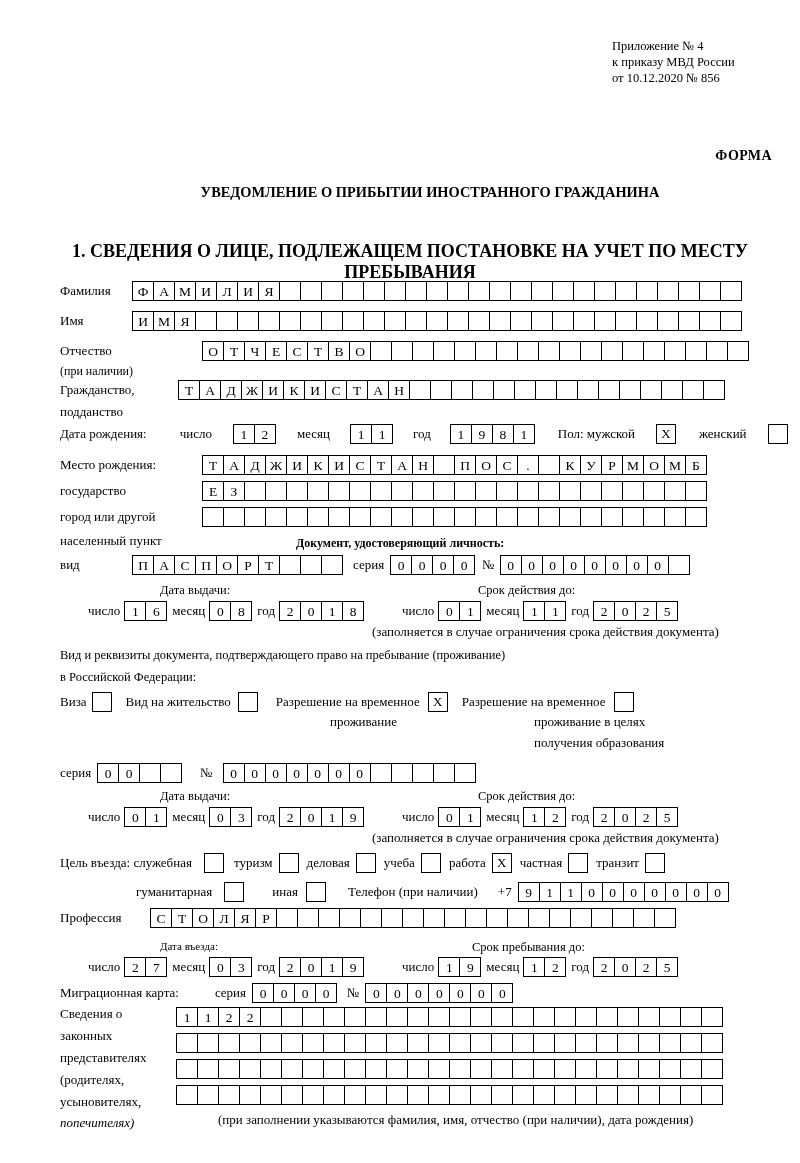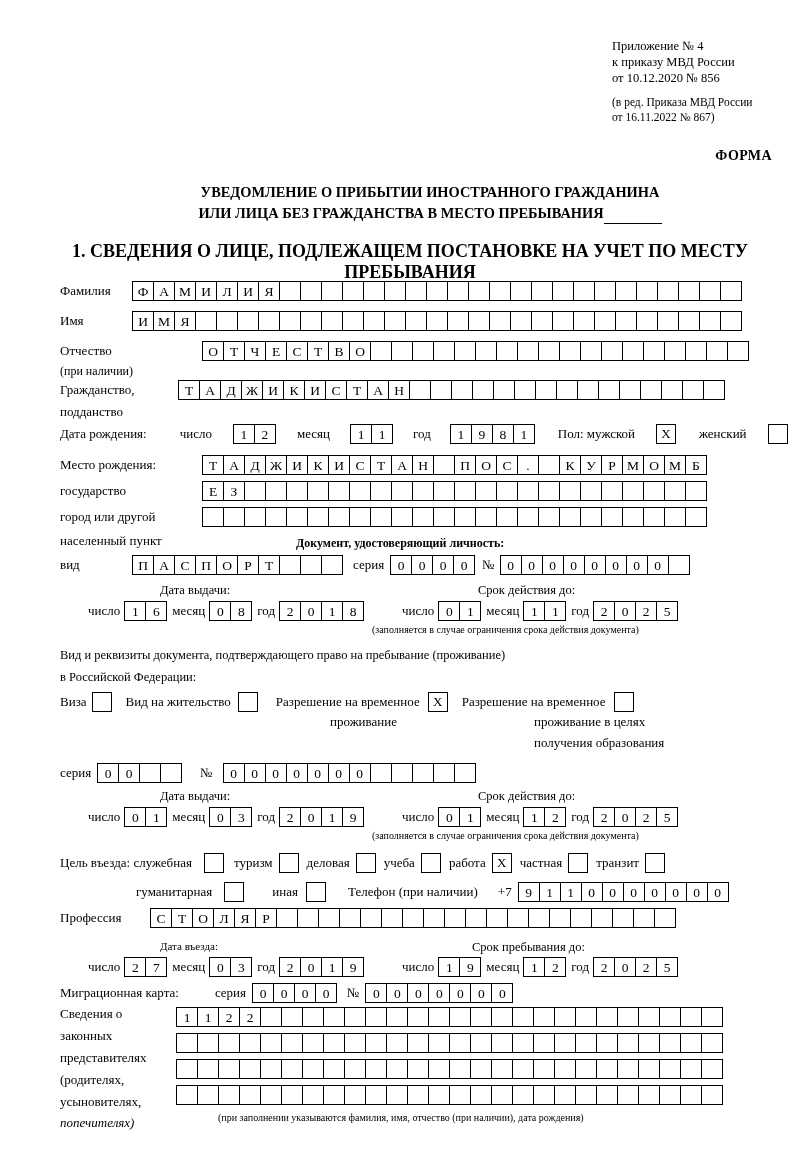--- a/index.html
+++ b/index.html
@@ -94,42 +94,37 @@
     height: 20px;
     border: 1px solid #000;
     box-sizing: border-box;
     text-align: center;
     line-height: 18px;
     font-size: 13px;
     display: inline-block;
     background: #fff;
   }
   .bold { font-weight: bold; }
-  .note { font-size: 10px; }
+  .note { font-size: 13px; }
 </style>
 </head>
 <body>
 
 <div class="page">
 
   <div class="hdr">
     <div>Приложение № 4</div>
     <div>к приказу МВД России</div>
     <div>от 10.12.2020 № 856</div>
-    <div class="grp2">
-      <div>(в ред. Приказа МВД России</div>
-      <div>от 16.11.2022 № 867)</div>
-    </div>
   </div>
 
   <div class="forma">ФОРМА</div>
 
   <div class="title">
     <div>УВЕДОМЛЕНИЕ О ПРИБЫТИИ ИНОСТРАННОГО ГРАЖДАНИНА</div>
-    <div><span>ИЛИ ЛИЦА БЕЗ ГРАЖДАНСТВА В МЕСТО ПРЕБЫВАНИЯ</span><span class="ul"></span></div>
   </div>
 
   <div class="section1">1. СВЕДЕНИЯ О ЛИЦЕ, ПОДЛЕЖАЩЕМ ПОСТАНОВКЕ НА УЧЕТ ПО МЕСТУ ПРЕБЫВАНИЯ</div>
 
   <div class="row" style="left:60px; top:281px;">
     <span class="lbl" style="width:72px; display:inline-block;">Фамилия</span>
     <span class="boxes">
       <span class="bx">Ф</span>
       <span class="bx">А</span>
       <span class="bx">М</span>

